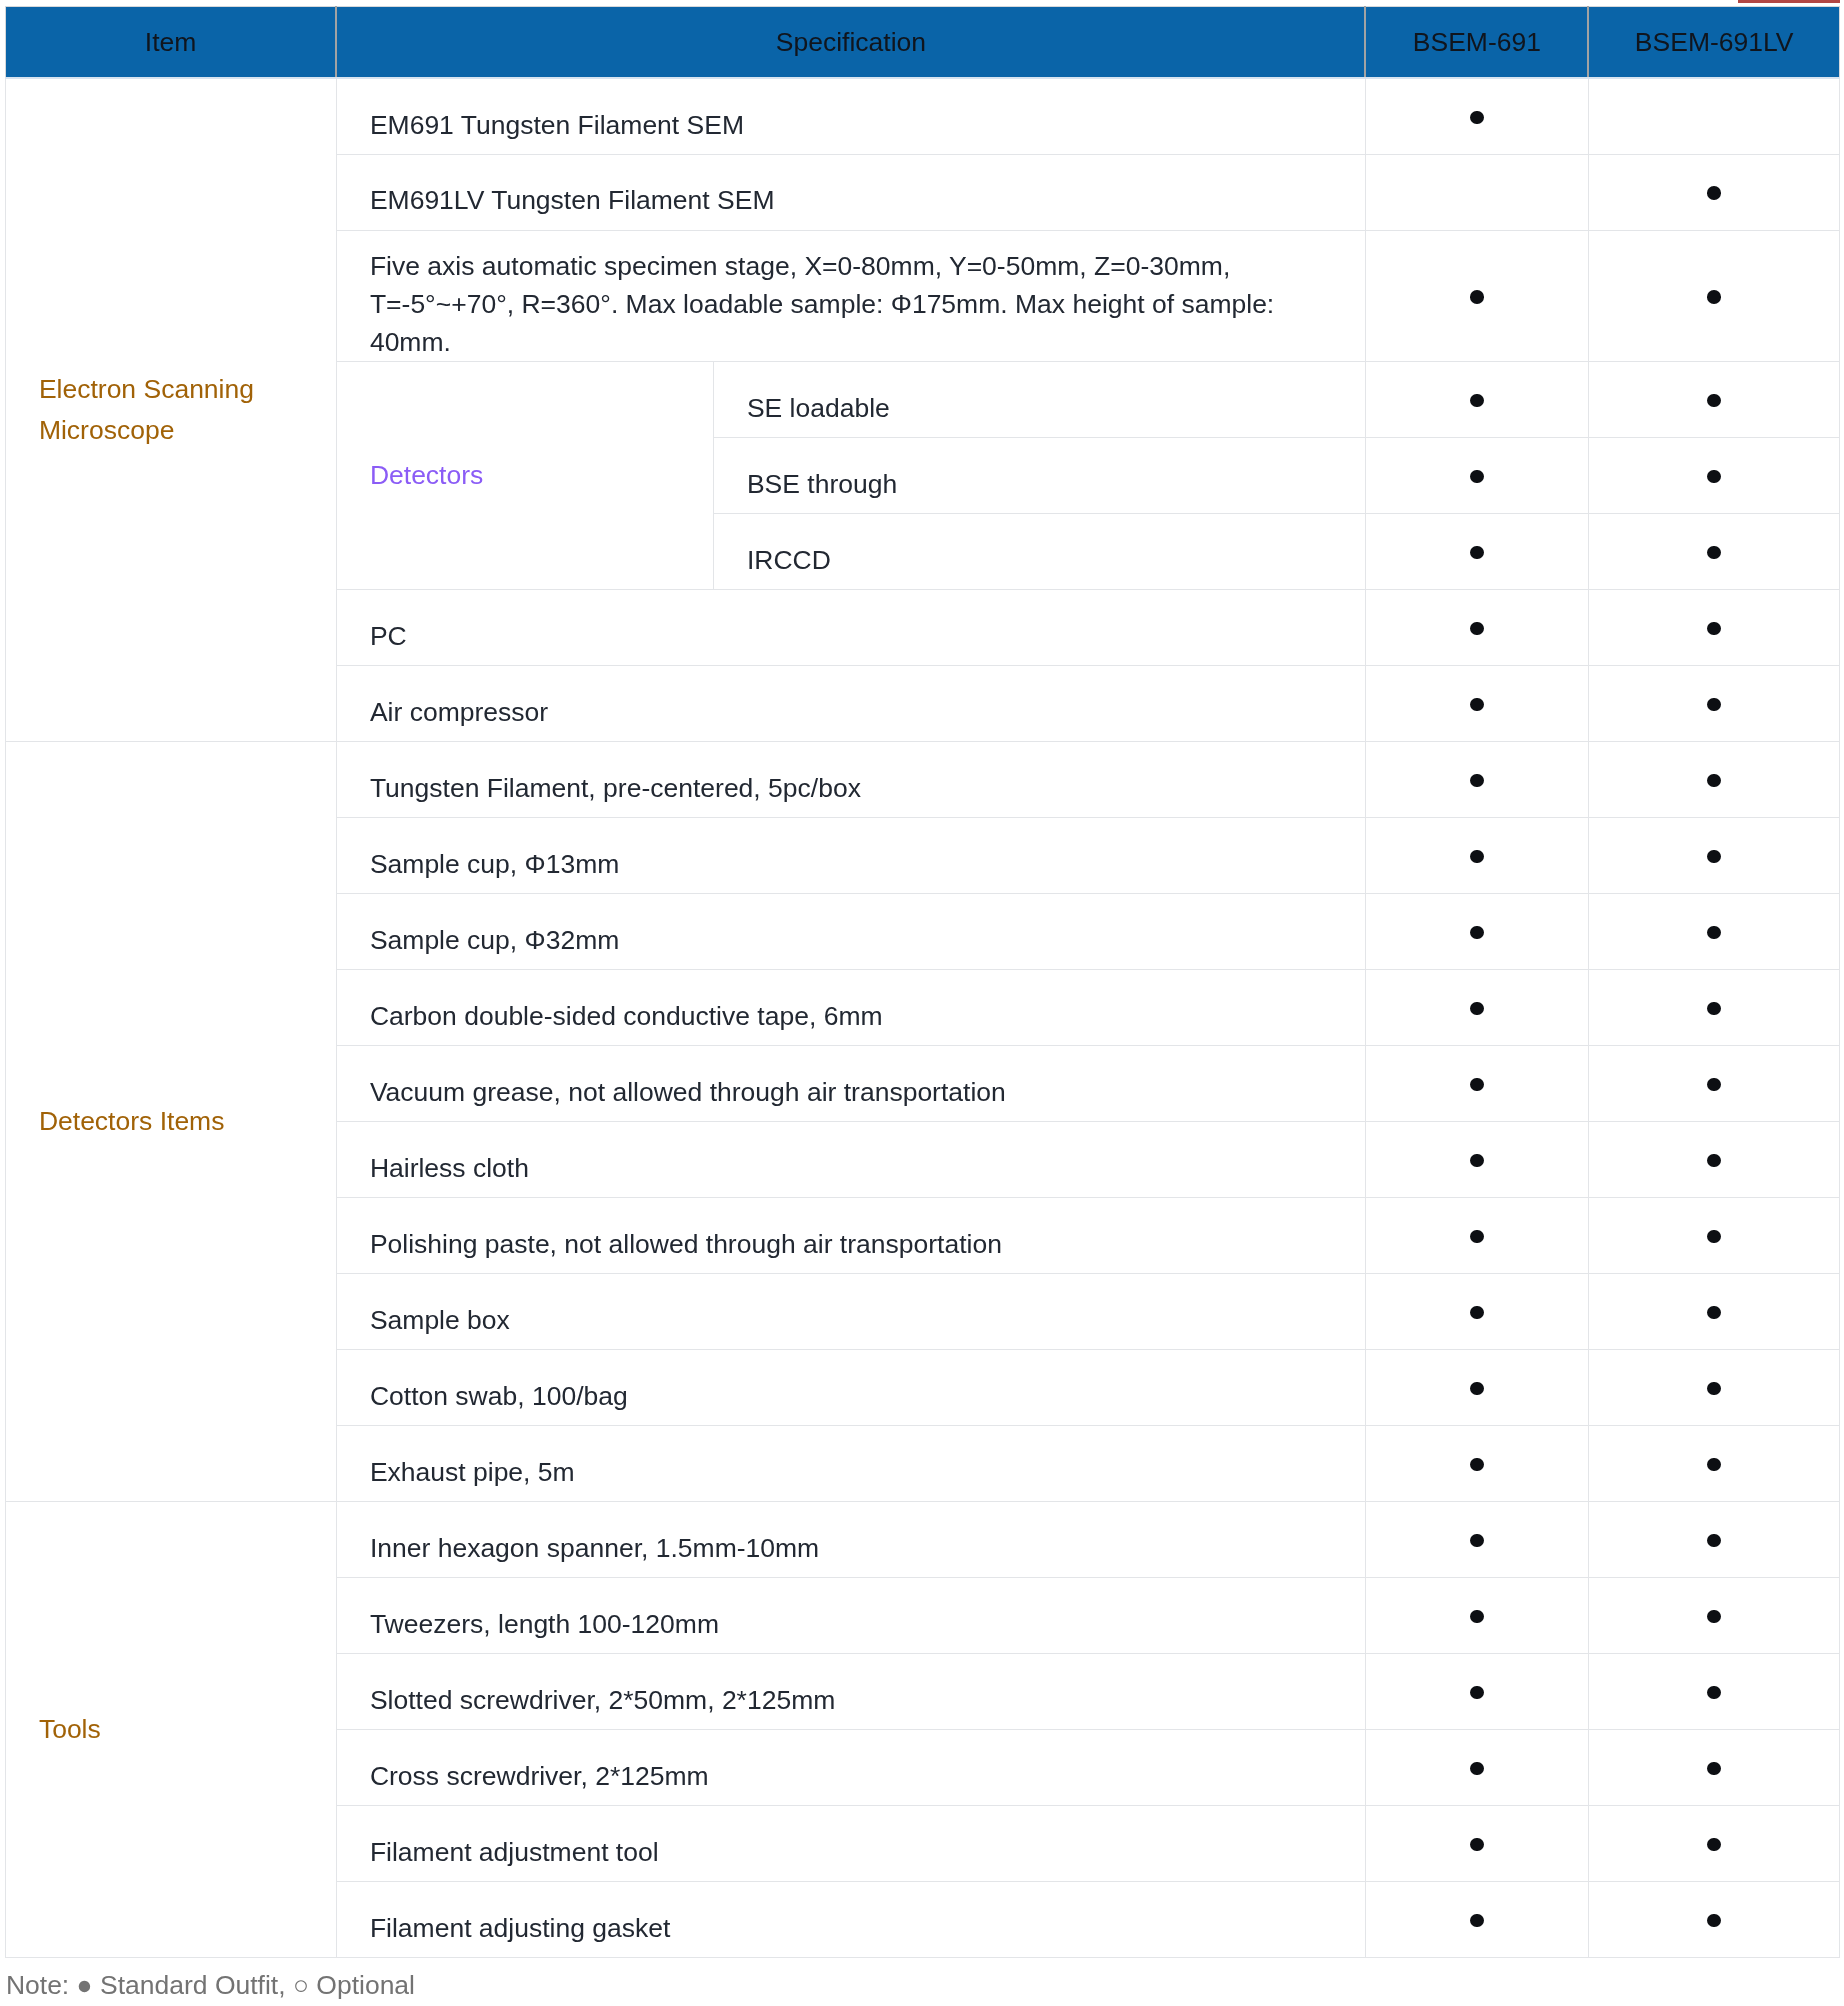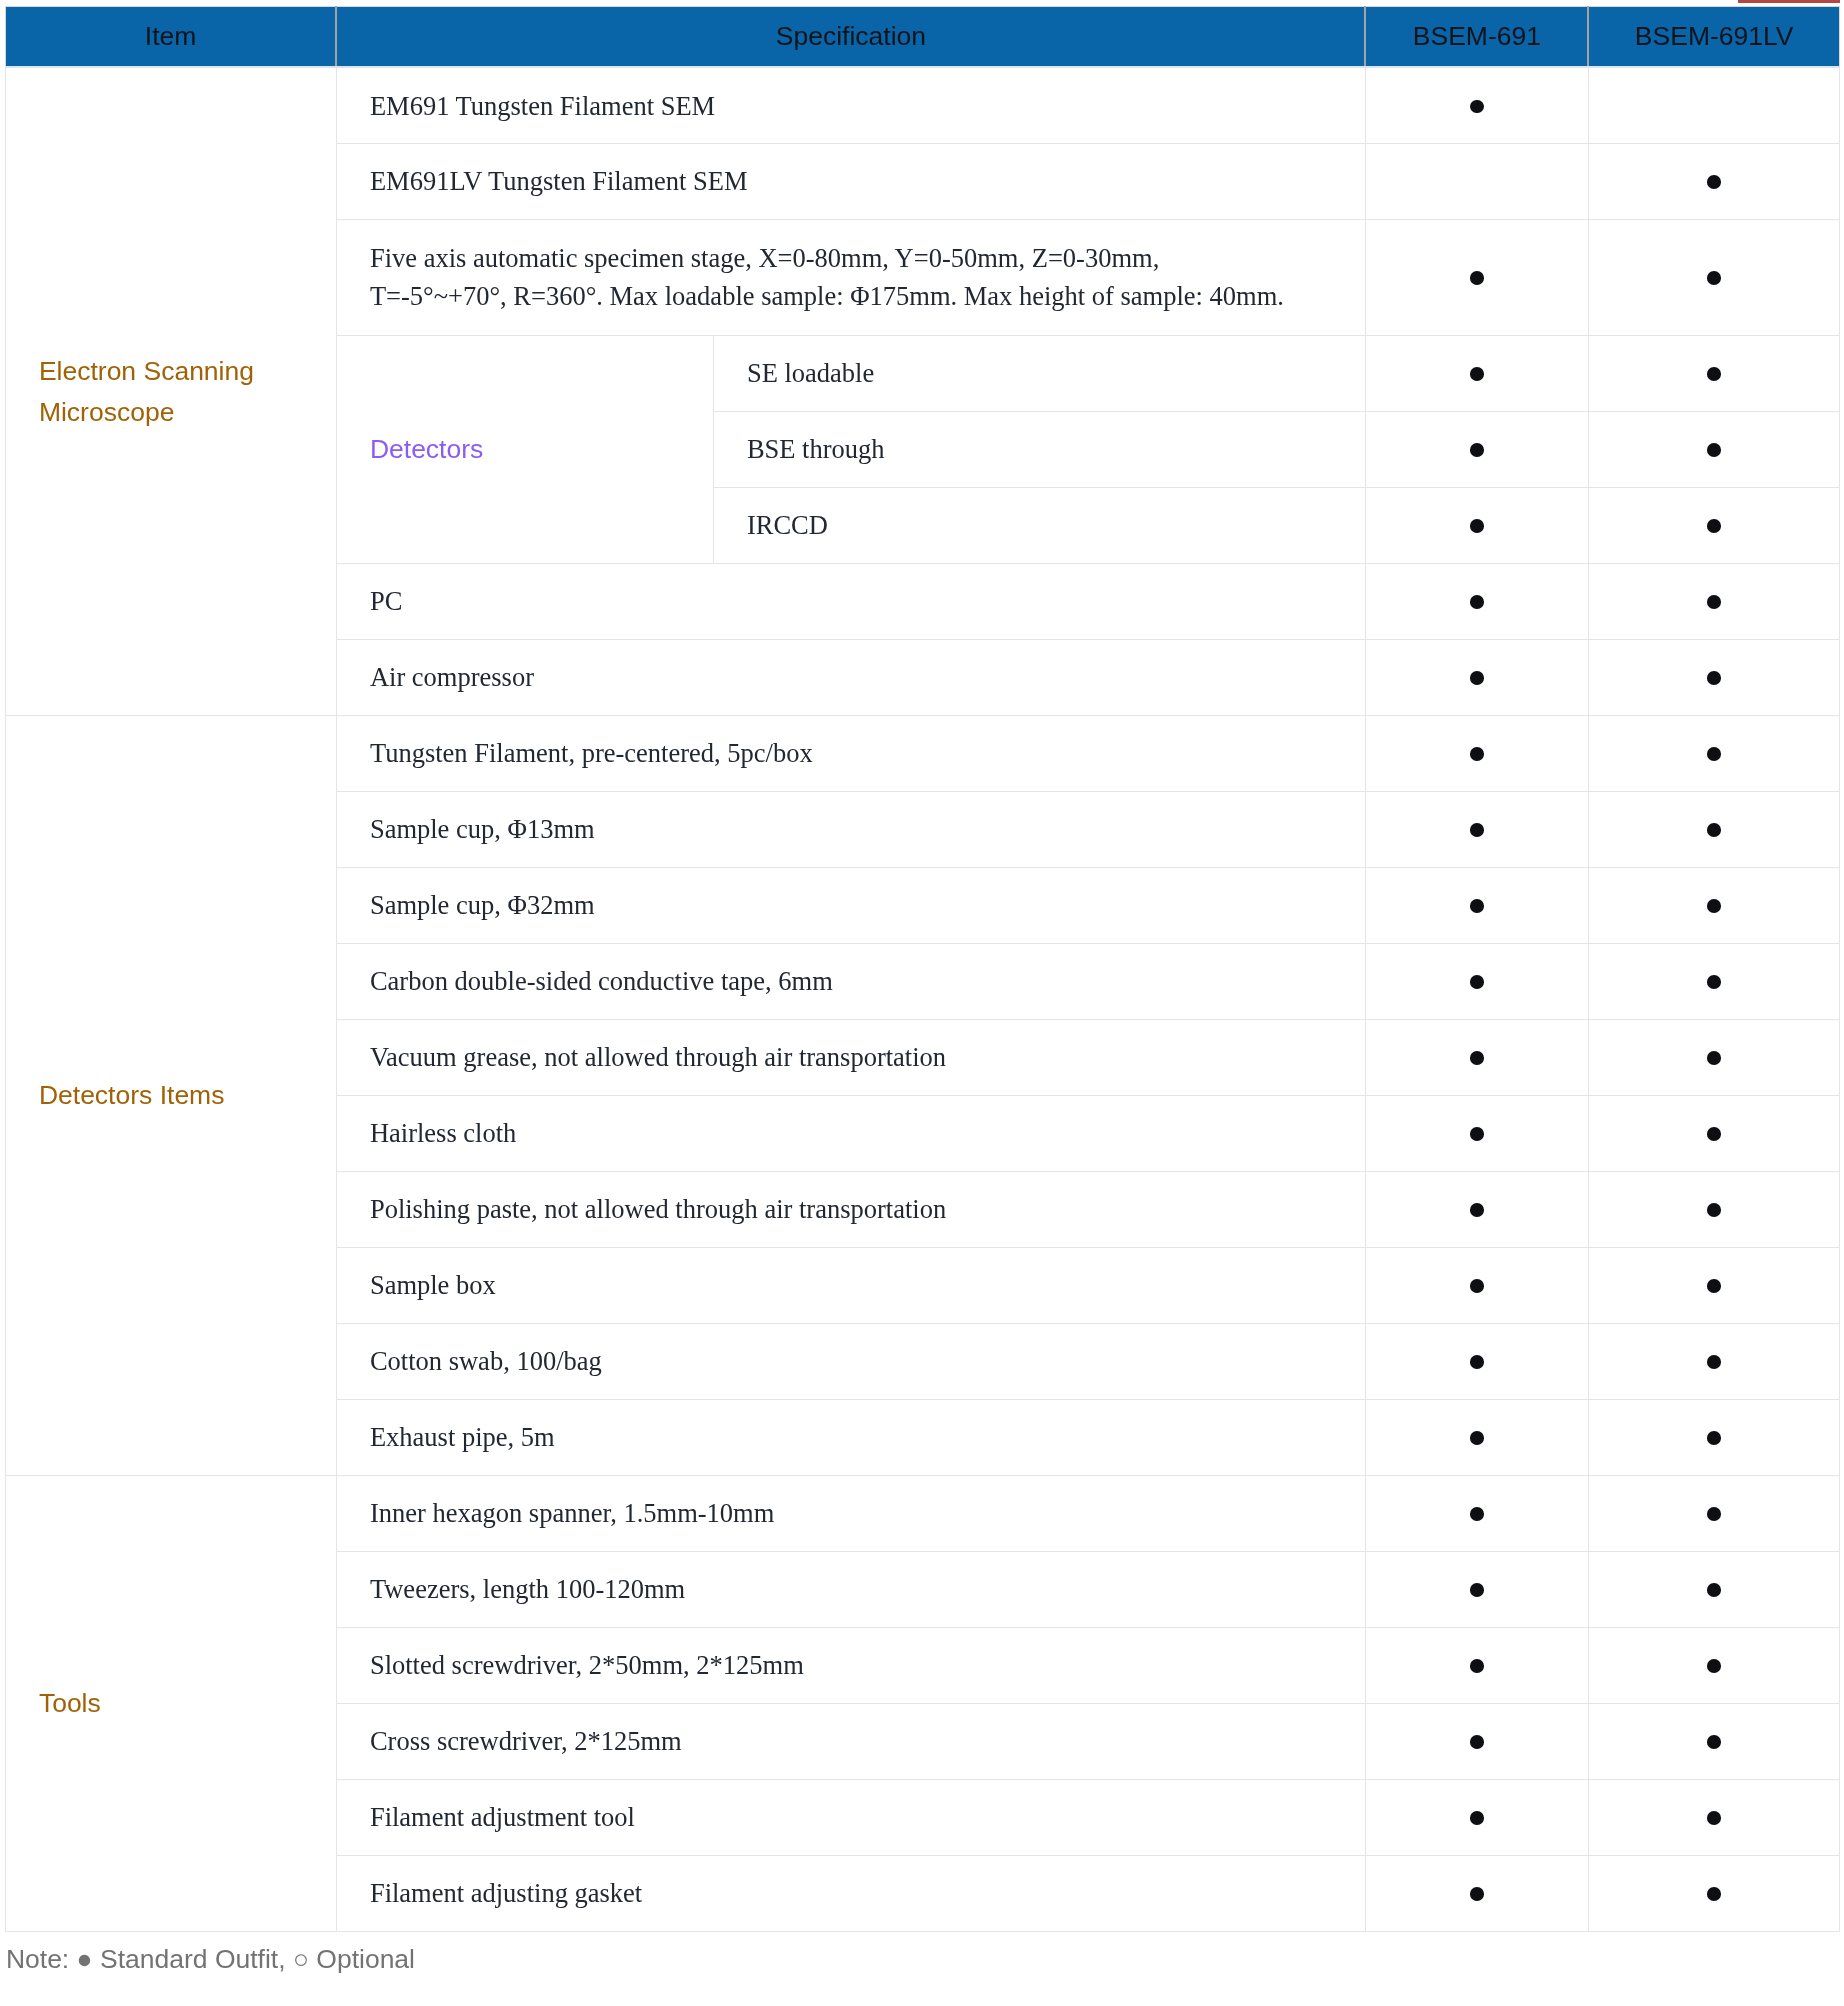--- a/index.html
+++ b/index.html
@@ -26,21 +26,21 @@
     width: 1835px;
     margin: 5.9px 0 0 4.9px;
     border: 1px solid #d6d8db;
   }
   col.c-item   { width: 331px; }
   col.c-sub    { width: 377px; }
   col.c-spec   { width: 652px; }
   col.c-p1     { width: 223px; }
   col.c-p2     { width: 251px; }
 
-  thead tr { height: 61px; }
+  thead tr { height: 72px; }
   thead th {
     background: #0a64a8;
     color: #10151d;
     font-weight: 400;
     font-size: 26.5px;
     text-align: center;
     vertical-align: middle;
     border-left: 2px solid #a3a3a3;
     border-bottom: 2.9px solid #d8e4f0;
     padding: 0;
@@ -56,23 +56,22 @@
   }
   td.item-cell {
     font-size: 26.5px;
     color: #a16207;
     padding: 0 23.5px 0 33px;
     line-height: 1.55;
   }
   td.spec-cell {
     font-size: 26.5px;
     color: #222832;
-    padding: 0 63px 0 33px;
+    padding: 16px 63px 0 33px;
     line-height: 1.44;
-    font-family: Liberation Serif, serif;
   }
   td.sub-label {
     font-size: 26.5px;
     color: #8b5cf6;
     padding: 0 23.5px 0 33px;
   }
   td.dot-cell { text-align: center; }
   .dot {
     display: inline-block;
     width: 13.7px;

